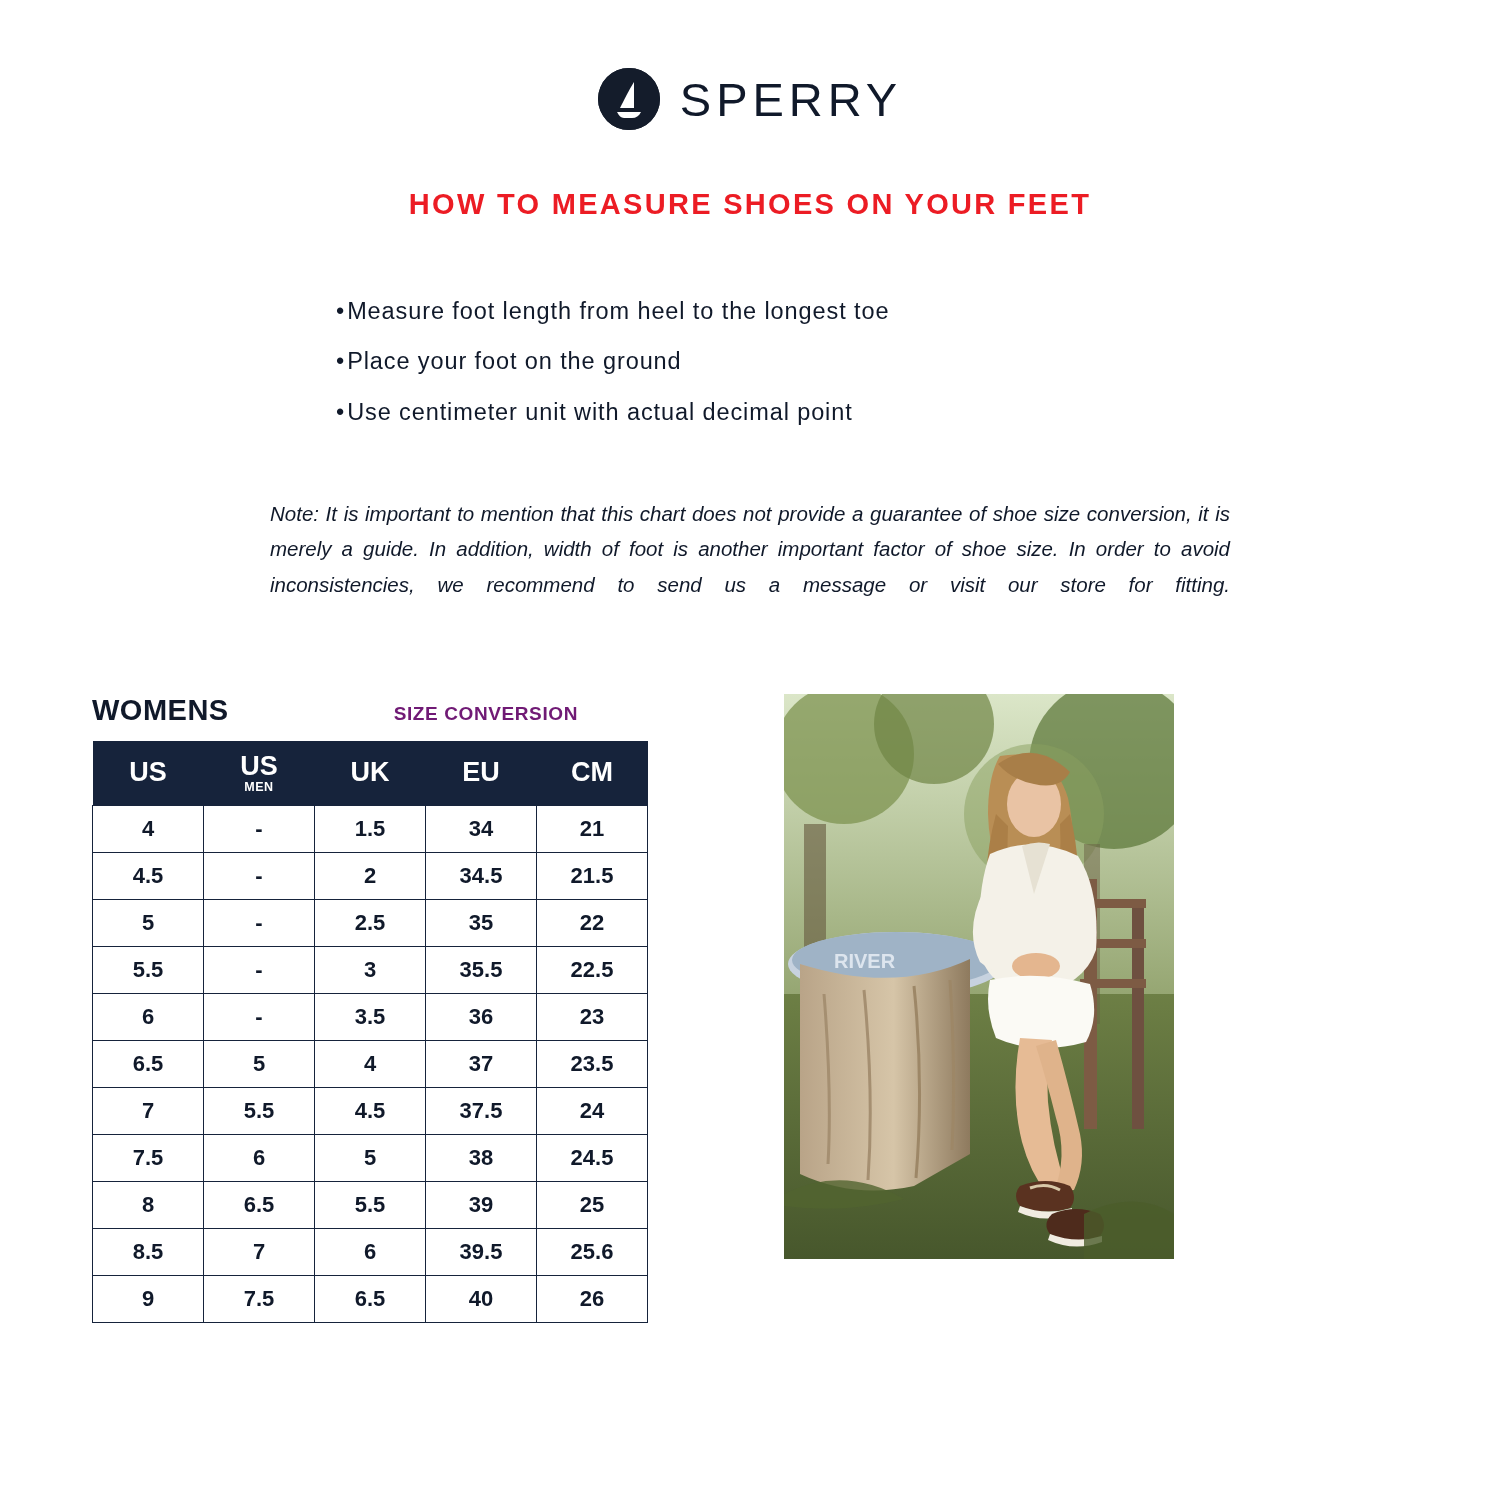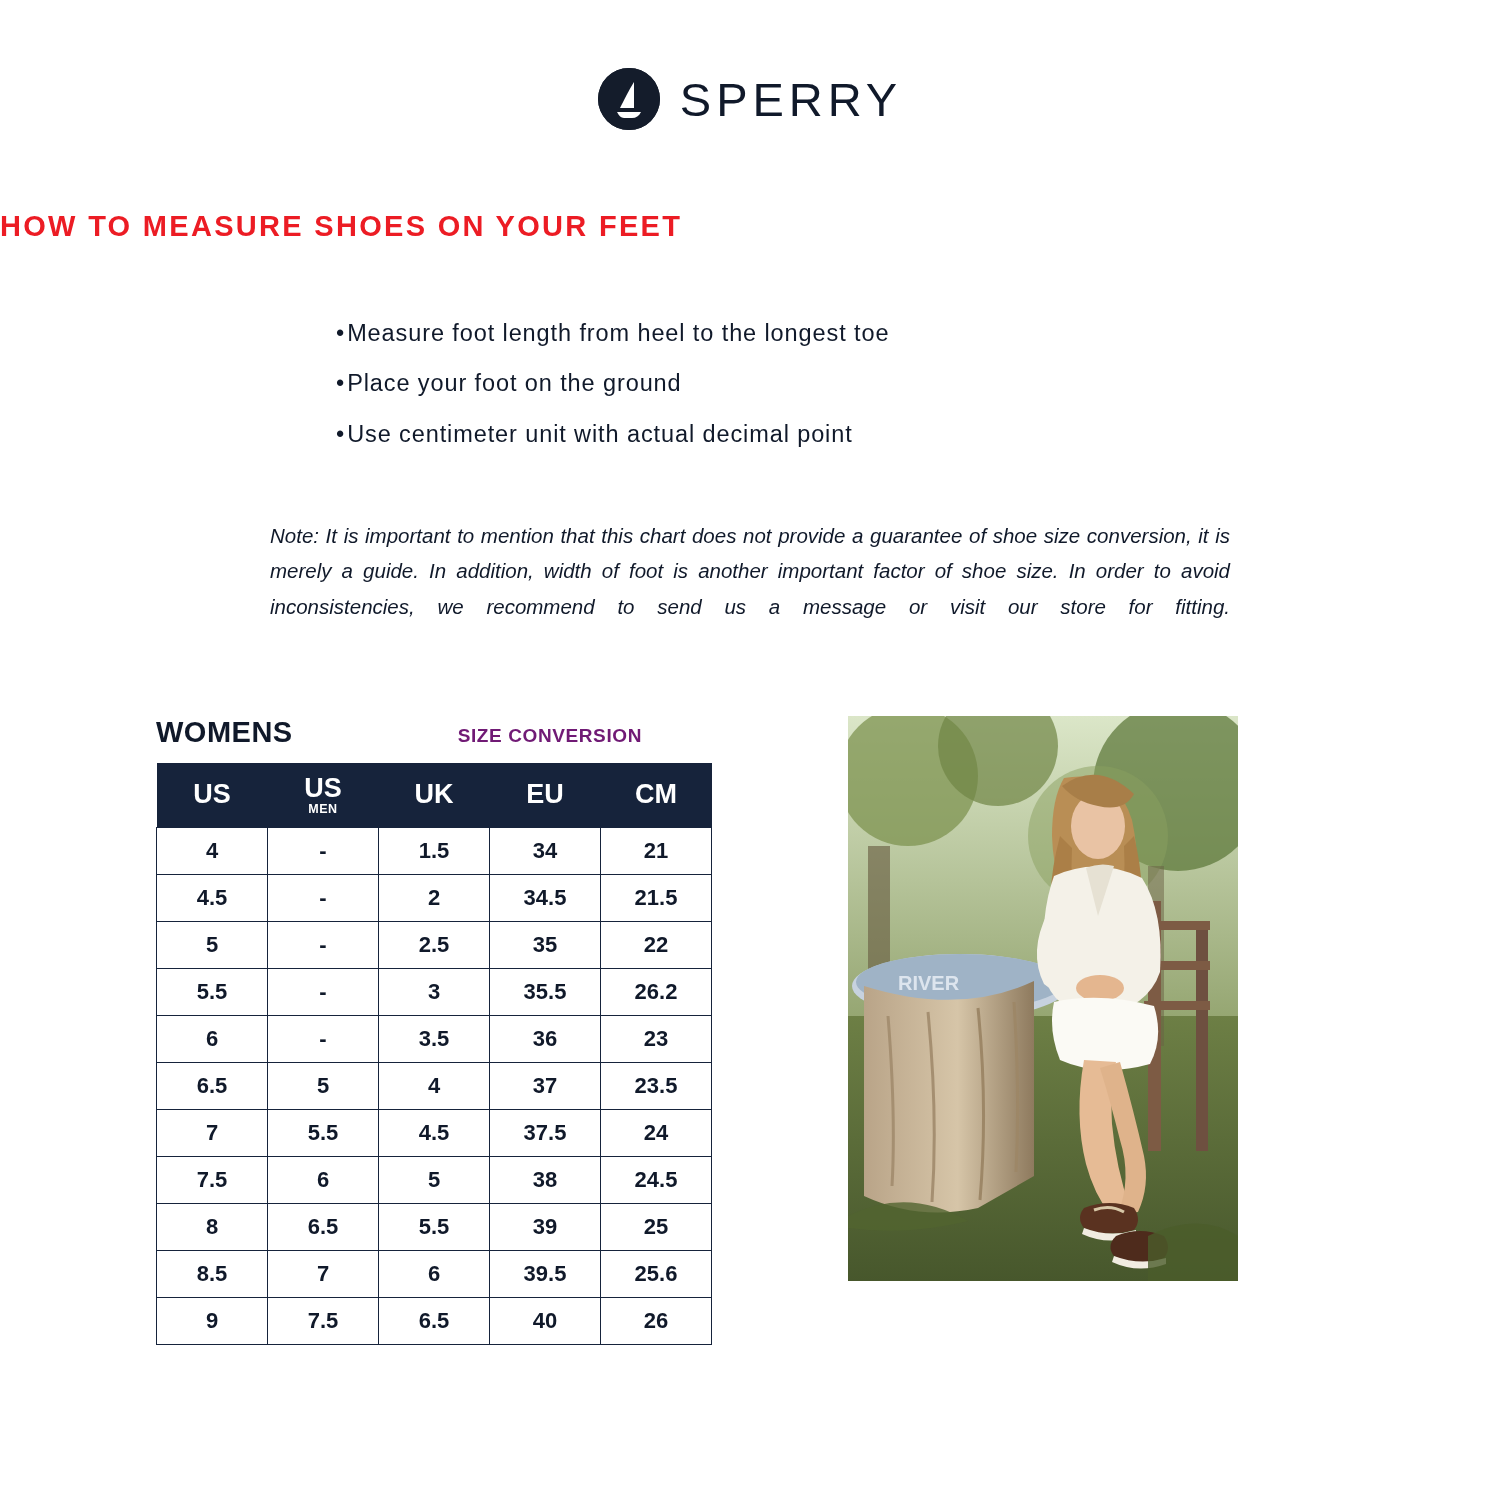--- a/index.html
+++ b/index.html
@@ -35,25 +35,26 @@
   .brand-mark svg { position: absolute; top: 0; left: 0; }
   .brand-name {
     font-size: 47px;
     letter-spacing: 5px;
     font-weight: 400;
     color: #10192a;
   }
 
   
   .page-title {
+    text-align: center;
     color: #ec1c24;
     font-size: 29px;
     letter-spacing: 2.3px;
     font-weight: 600;
-    margin-top: 80px;
+    margin-top: 58px;
   }
 
   
   .measure {
     display: flex;
     align-items: flex-start;
     margin-top: 48px;
     padding-left: 300px;
   }
   .foot-figure {
@@ -92,24 +93,23 @@
     font-size: 20.5px;
     line-height: 1.72;
     color: #10192a;
     text-align: justify;
     text-align-last: justify;
   }
 
   
   .lower {
     margin-top: 92px;
-    padding-left: 120px;
+    padding-left: 92px;
     display: flex;
     align-items: flex-start;
-    margin-left: 36px;
   }
   .table-col { width: 650px; flex: none; }
   .table-heads {
     display: flex;
     align-items: baseline;
     margin-bottom: 14px;
   }
   .womens-label {
     font-size: 29px;
     font-weight: 700;
@@ -229,21 +229,21 @@
             <td>-</td>
             <td>2.5</td>
             <td>35</td>
             <td>22</td>
           </tr>
         <tr>
             <td>5.5</td>
             <td>-</td>
             <td>3</td>
             <td>35.5</td>
-            <td>26.2</td>
+            <td>22.5</td>
           </tr>
         <tr>
             <td>6</td>
             <td>-</td>
             <td>3.5</td>
             <td>36</td>
             <td>23</td>
           </tr>
         <tr>
             <td>6.5</td>

